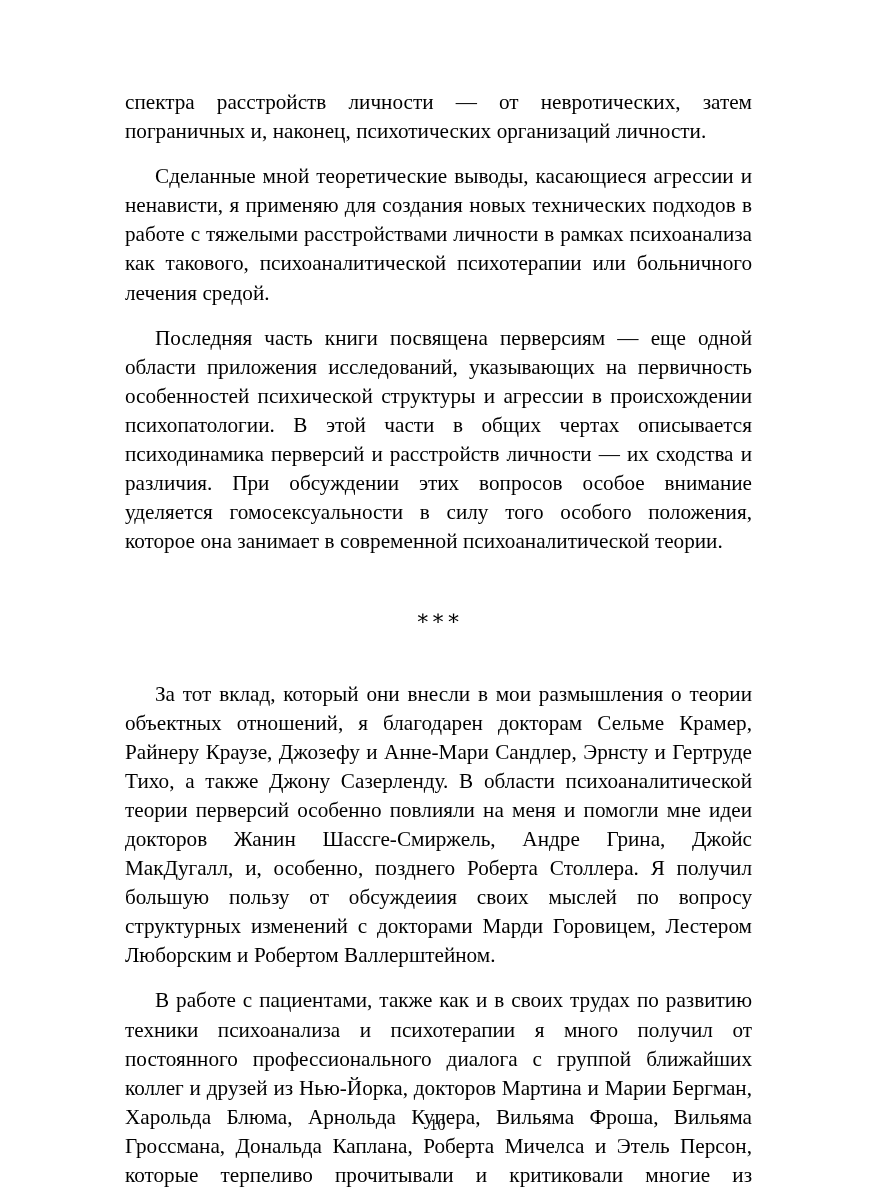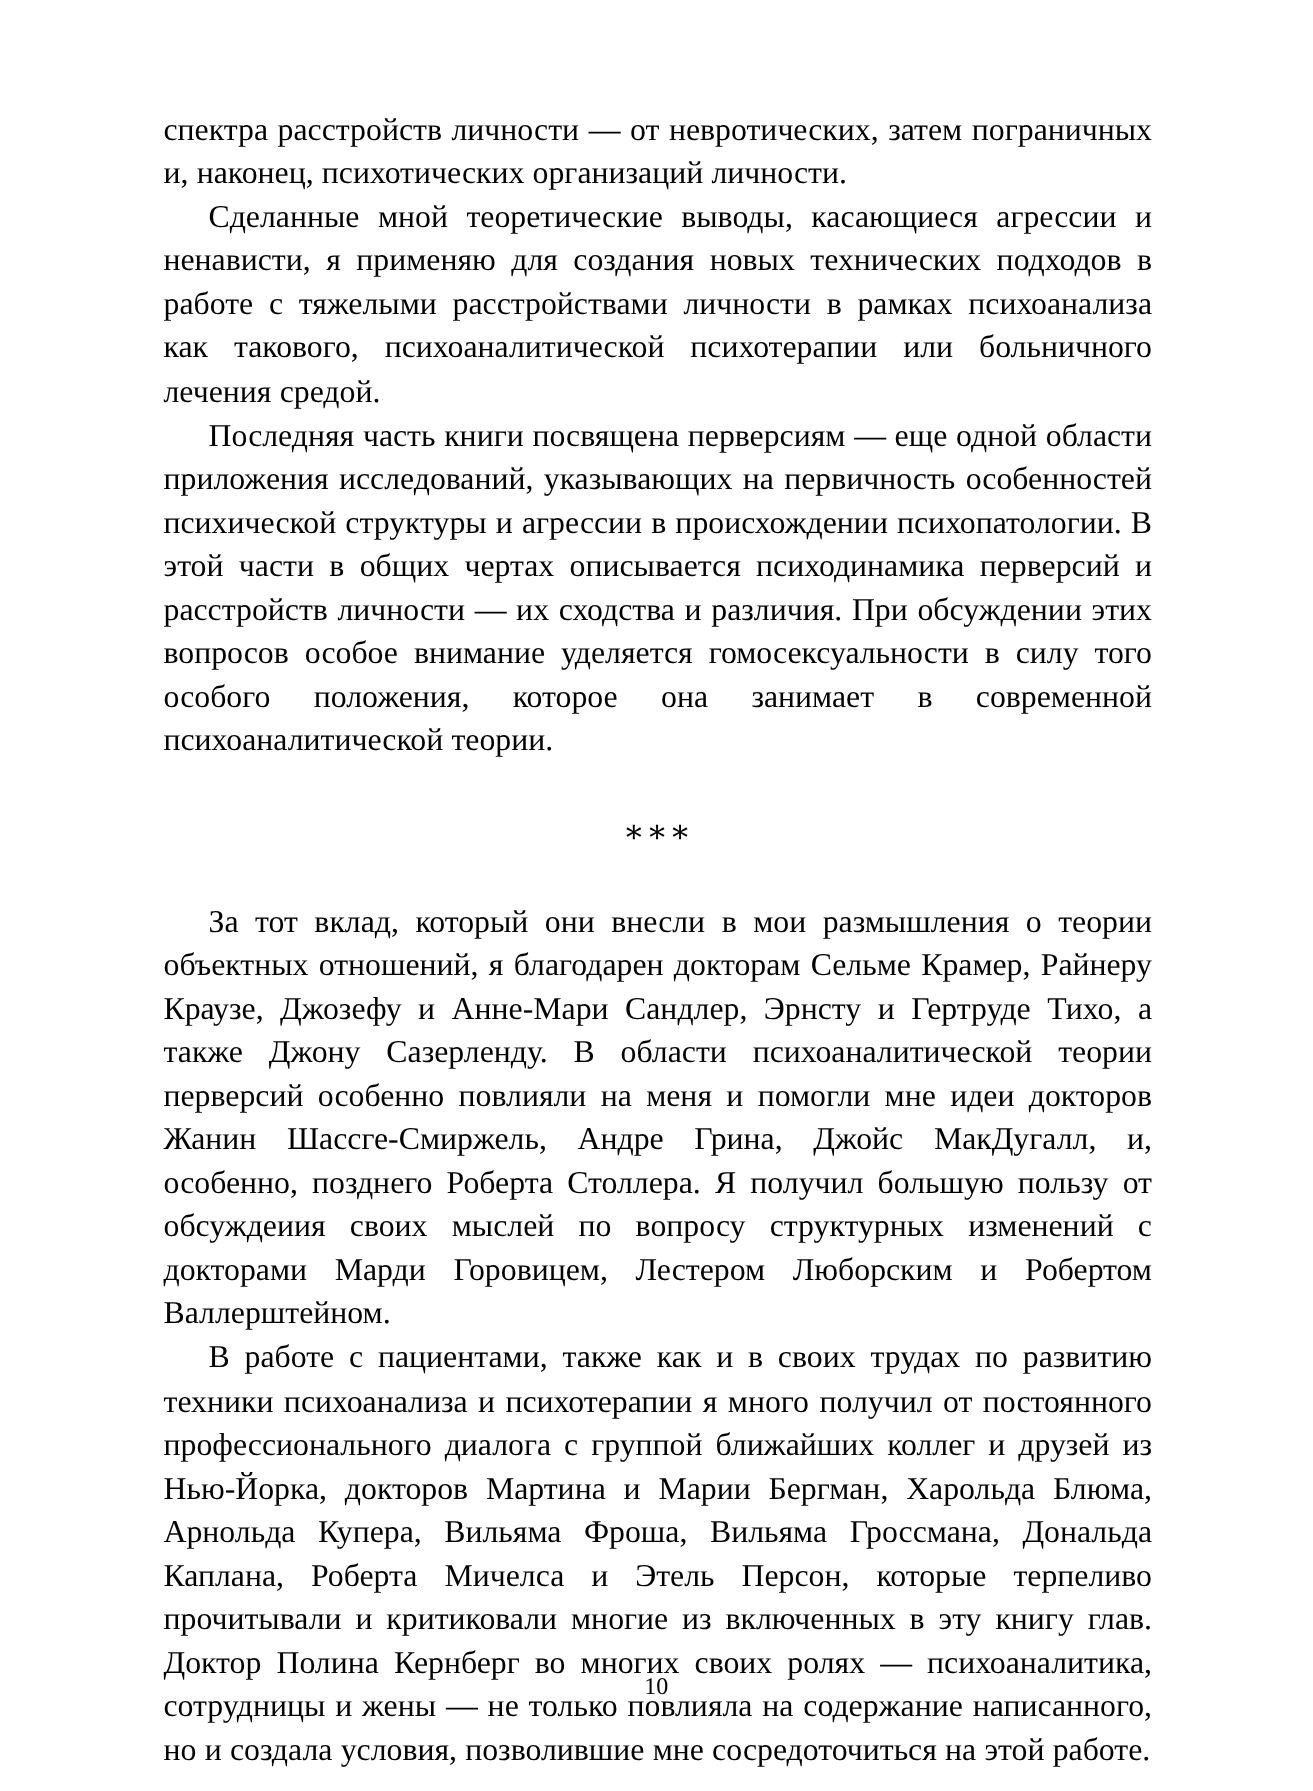--- a/index.html
+++ b/index.html
@@ -22,21 +22,21 @@
   }
 
   .text-column {
     position: absolute;
     left: 109px;
     top: 72px;
     width: 659px;
   }
 
   p.para {
-    margin: 0;
+    margin: 16px;
     font-size: 21.2px;
     line-height: 29.1px;
     text-align: justify;
     text-justify: inter-word;
     text-indent: 30px;
     hyphens: none;
     word-spacing: 0.2px;
   }
 
   p.para.continuation {

